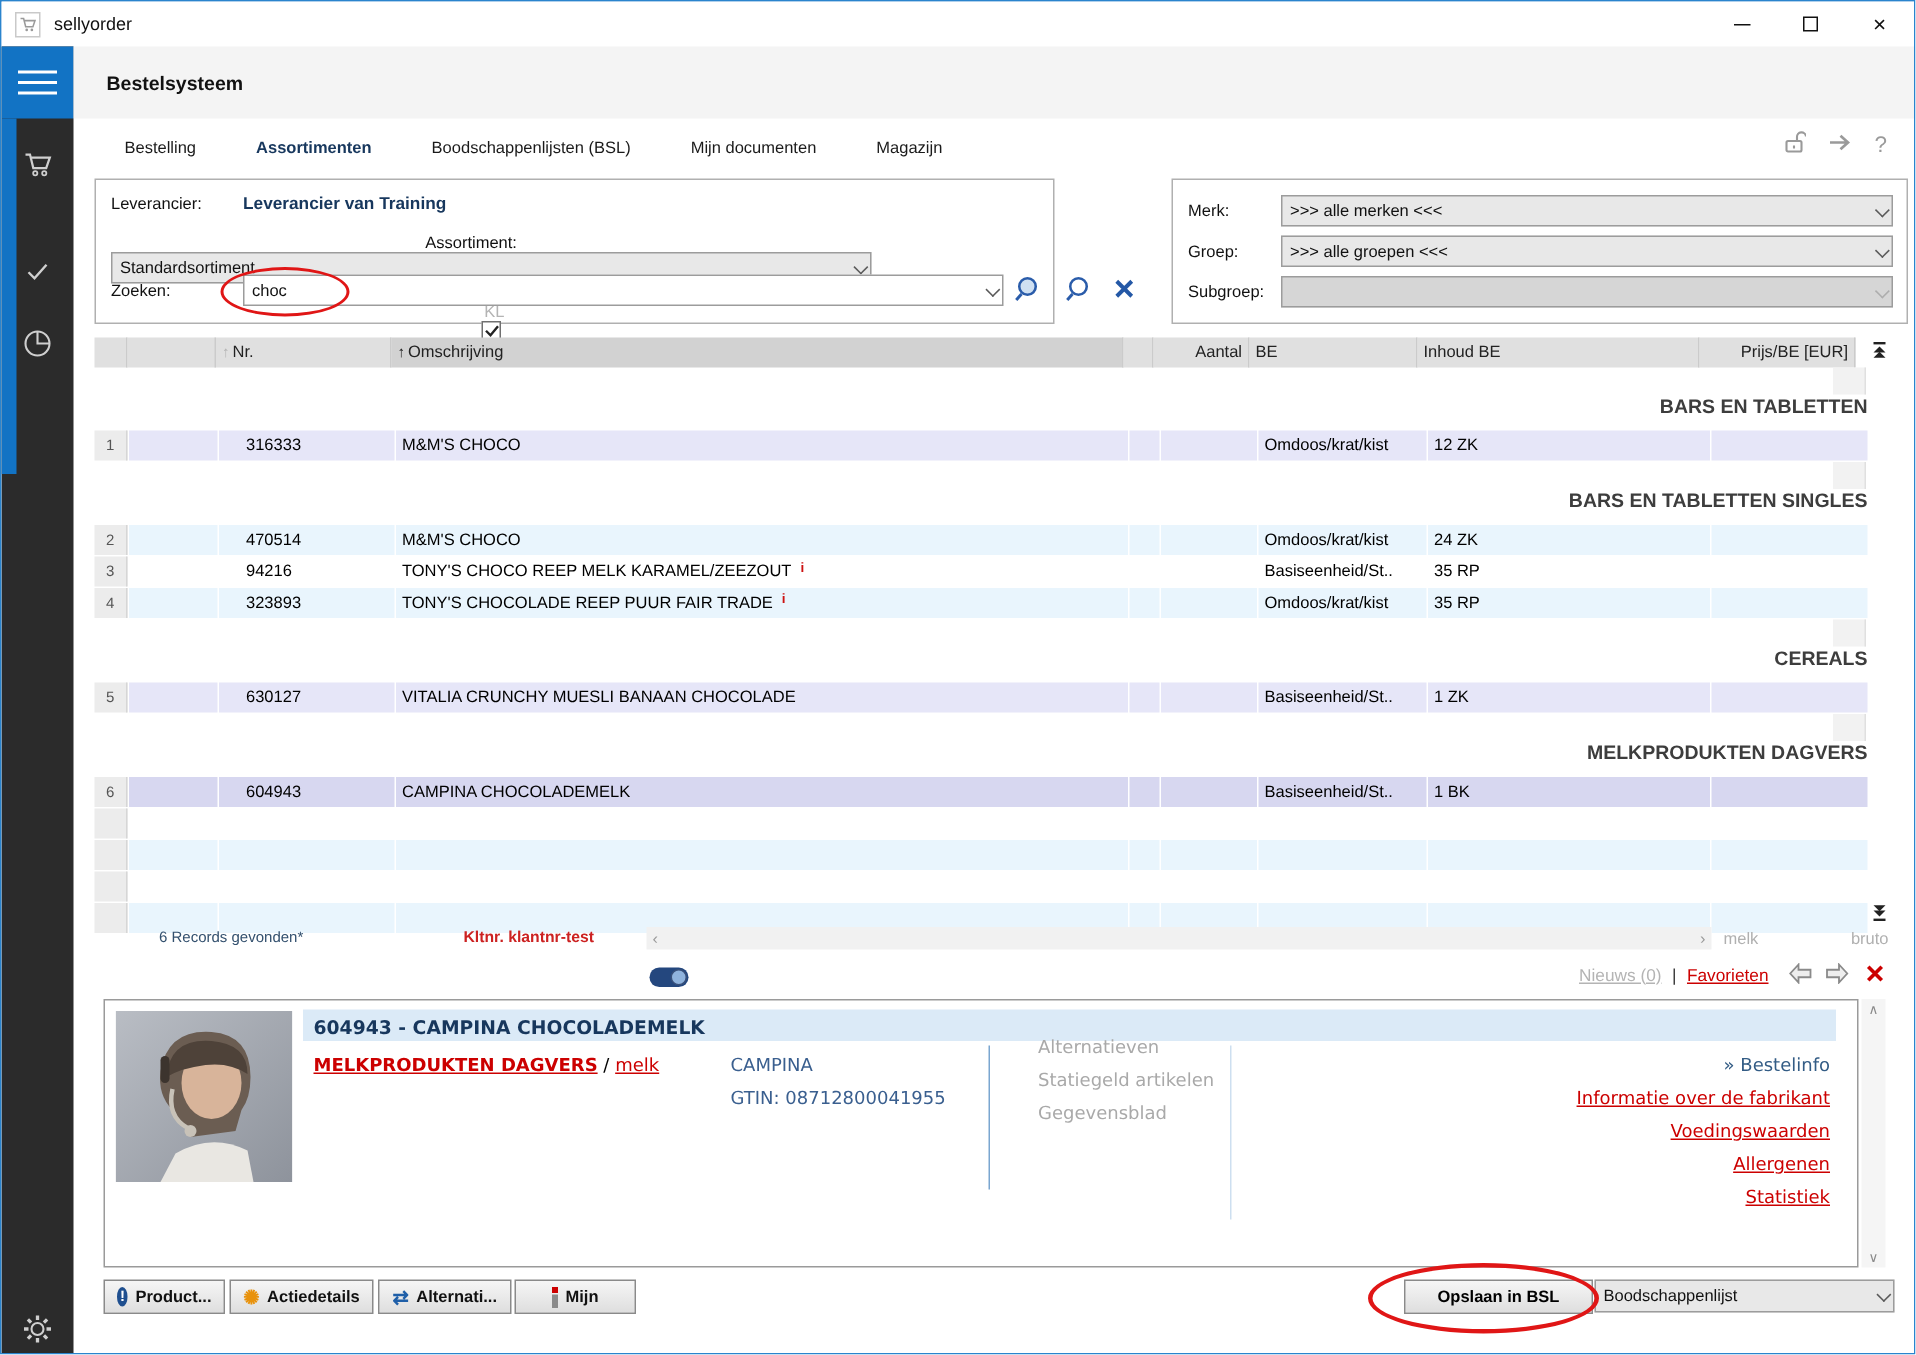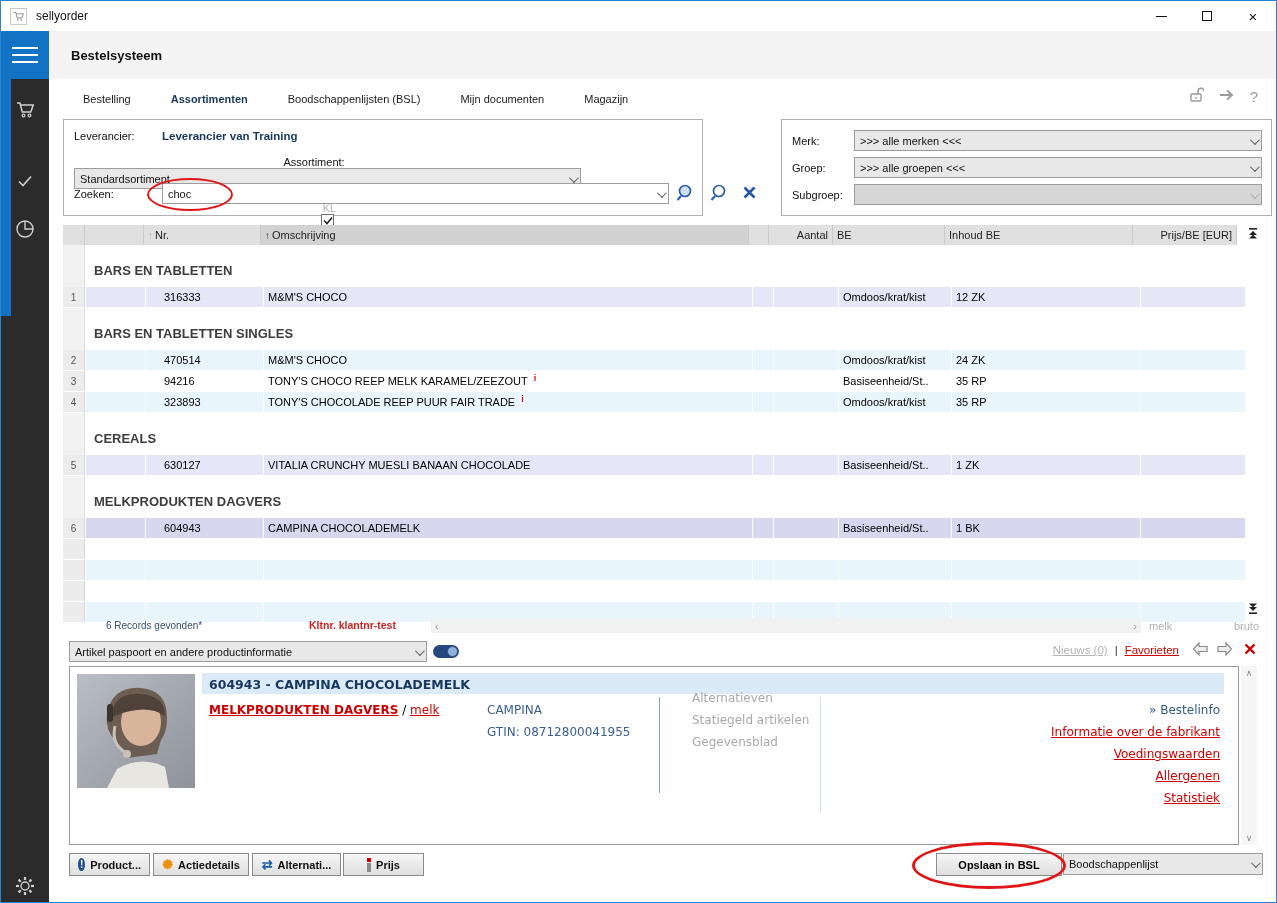--- a/index.html
+++ b/index.html
@@ -63,21 +63,21 @@
   .t-row { height:20px; margin-bottom:1px; }
   .cell { font-size:11px; display:flex; align-items:center; padding:0 4px; overflow:hidden; white-space:nowrap; margin-right:1px; }
   .w-gut { width:22px; } .w-sp { width:59px; } .w-nr { width:117px; padding-left:18px; }
   .w-oms { width:488px; } .w-sp2 { width:20px; } .w-aan { width:64px; justify-content:flex-end; }
   .w-be { width:112px; } .w-inh { width:188px; } .w-prijs { width:104px; justify-content:flex-end; margin-right:0; }
   .gut { background:#ececec; color:#555; font-size:10px; justify-content:center; padding:0; border-right:1px solid #d6d6d6; }
   .shade-lavender .cell:not(.gut) { background:#e6e6f8; }
   .shade-blue .cell:not(.gut) { background:#e9f5fd; }
   .shade-white .cell:not(.gut) { background:#fff; }
   .t-row.selected .cell:not(.gut) { background:#d7d7f0; }
-  .t-group { height:42px; align-items:flex-end; }
+  .t-group { height:42px; align-items:flex-end;flex-direction:column; }
   .g-gut { width:22px; height:100%; background:#f2f2f2; margin-right:1px; border-right:1px solid #e0e0e0; }
   .g-label { font-size:13px; font-weight:bold; color:#3d3d3d; padding:0 0 9px 8px; }
   .info-i { color:#cc1111; font-weight:bold; font-size:9px; margin-left:6px; margin-top:-6px; }
   .sort-arrow { font-size:10px; margin-right:2px; }
   .sort-faint { color:#b5b5b5; }
   .vscroll-marks { position:absolute; left:1245px; top:224px; width:14px; height:392px; }
 
   
   .status-records { position:absolute; left:105px; top:619px; font-size:10px; color:#33506e; }
   .status-kltnr { position:absolute; left:308px; top:618px; font-size:10.5px; font-weight:bold; color:#cc2222; }
@@ -476,24 +476,20 @@
   <div class="status-kltnr">Kltnr. klantnr-test</div>
   <div class="hscroll">
     <span>‹</span>
     <span>›</span>
   </div>
   <div class="netto-bruto">
     <span>melk</span>
     <span>bruto</span>
   </div>
 
-  <div class="selectbox info-select">
-    <span>Artikel paspoort en andere productinformatie</span>
-      <span class="chev"></span>
-  </div>
   <div class="toggle">
       <div class="knob"></div>
     </div>
   <div class="infobar-right">
     <span class="lnk-grey">Nieuws (0)</span>
     <span class="sep-dark">|</span>
     <span class="lnk-red">Favorieten</span>
     <span style="margin-left:6px;">
       <svg width="17" height="14" viewBox="0 0 17 14">
           <path d="M7 1L1.5 7 7 13v-3.5h8v-5H7z" fill="#eee" stroke="#8a8a8a" stroke-width="1.2"></path>
@@ -572,21 +568,21 @@
     </div>
     <div class="fbtn" style="left:251px; width:89px;">
       <span class="icon-swap">⇄</span>
       <span>Alternati...</span>
     </div>
     <div class="fbtn" style="left:342px; width:81px;">
       <span class="icon-prins">
           <span class="dot"></span>
           <span class="stem"></span>
         </span>
-      <span>Prijs</span>
+      <span>Mijn</span>
     </div>
     <div class="opslaan-btn">Opslaan in BSL</div>
     <div class="selectbox bsl-select">
       <span>Boodschappenlijst</span>
         <span class="chev"></span>
     </div>
   </div>
 
   <div class="annot annot-opslaan"></div>
 

